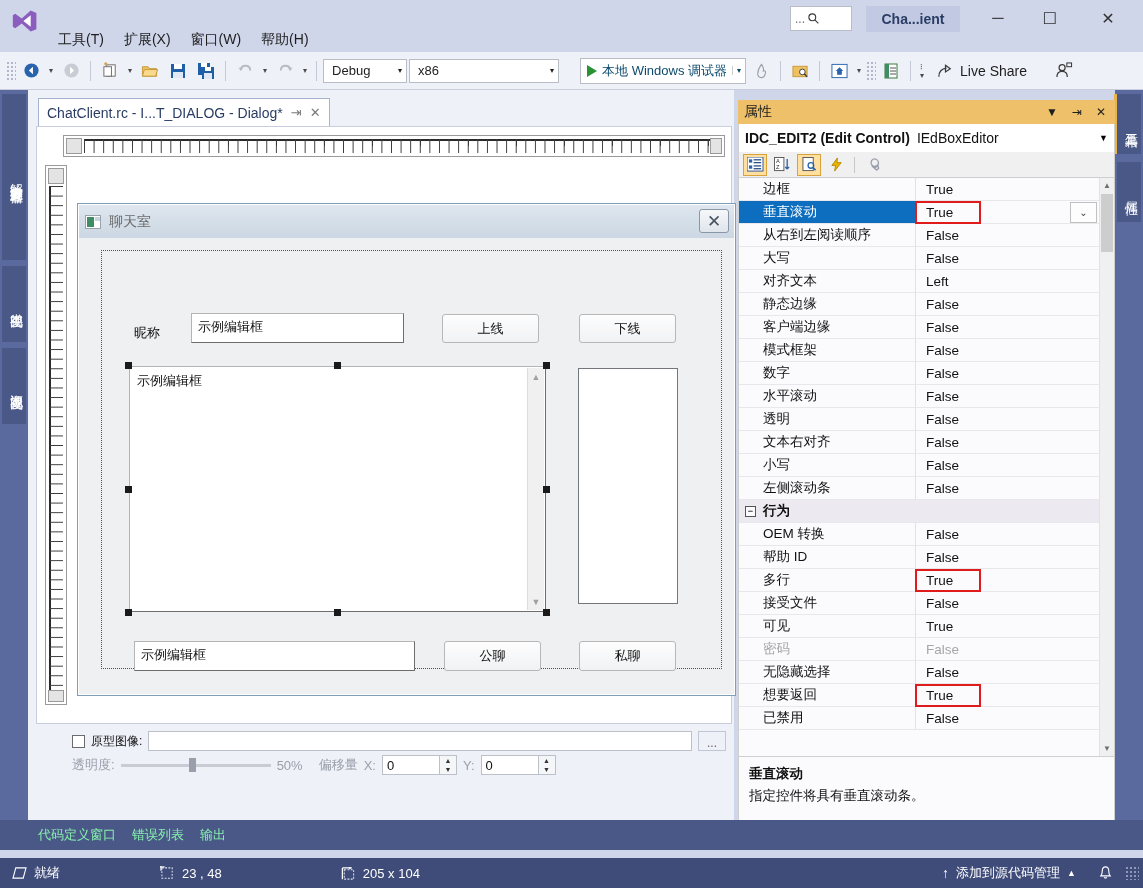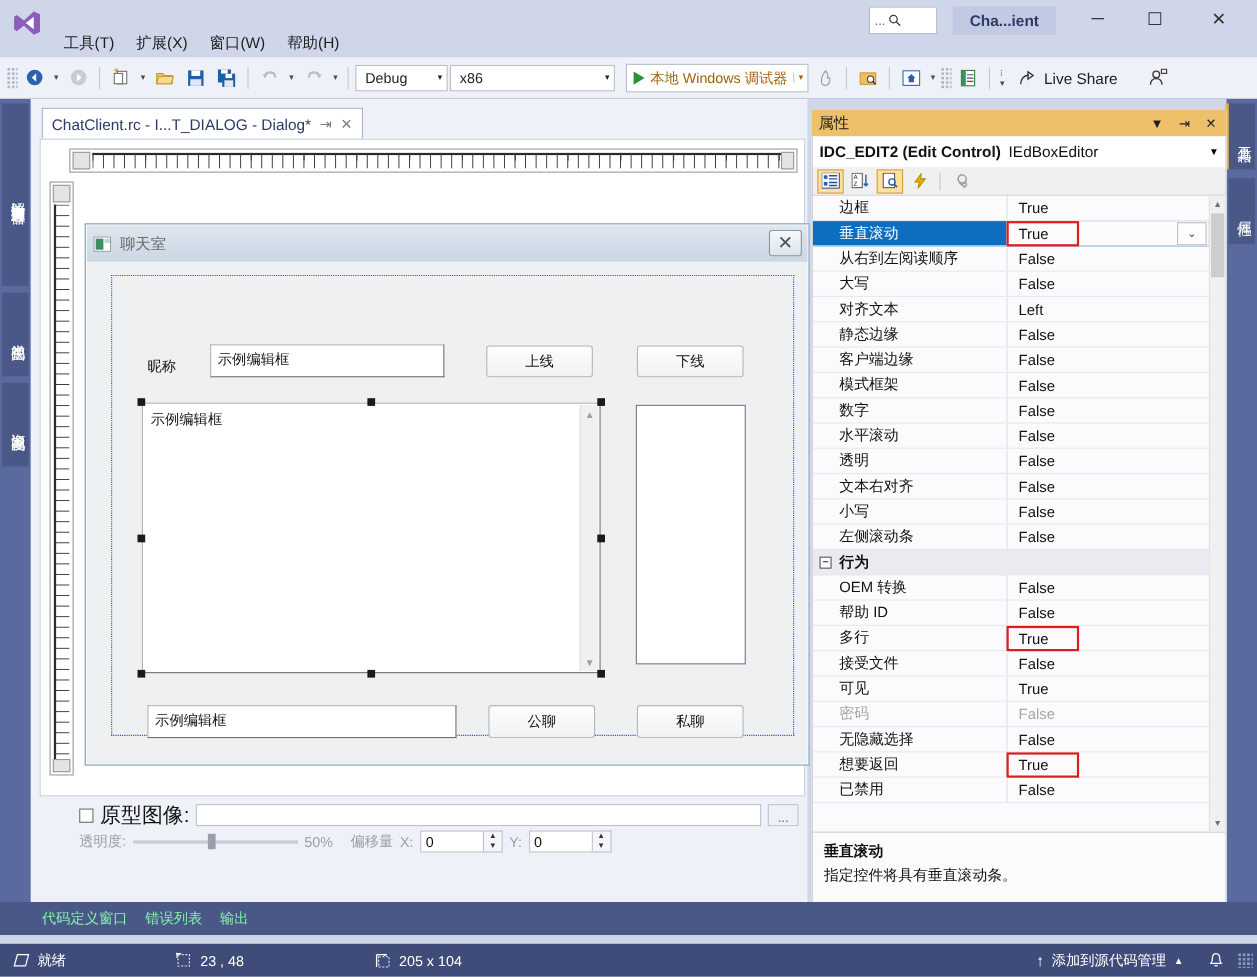--- a/index.html
+++ b/index.html
@@ -64,22 +64,22 @@
   .tb-caret { font-size: 8px; color: #4a4a4a; padding: 0 3px; cursor: default; }
   .tb-combo {
     height: 24px; background: #fff; border: 1px solid #b9bdc7;
     display: flex; align-items: center; padding: 0 4px 0 8px; font-size: 13px; color: #1e1e1e;
     justify-content: space-between; cursor: default;
   }
   #combo-config { width: 84px; }
   #combo-platform { width: 150px; }
   .tb-run {
     height: 26px; border: 1px solid #b9bdc7; background: #fff; display: flex;
-    align-items: center; gap: 5px; padding: 0 4px 0 6px; font-size: 13px; color: #a16207;
-    cursor: default; margin-left: 8px;
+    align-items: center; gap: 5px; padding: 0 4px 0 6px; font-size: 13px; color: #0c4a6e;
+    cursor: default; margin-left: 19px;
   }
   .play-tri { width: 0; height: 0; border-left: 10px solid #2a9134;
               border-top: 6px solid transparent; border-bottom: 6px solid transparent; }
   .live-share { display: flex; align-items: center; gap: 6px; padding: 0 8px;
                 font-size: 14px; color: #1e1e1e; cursor: default; }
 
   
   .left-dock {
     position: absolute; left: 0; top: 90px; width: 28px; height: 730px; background: #5a6punk;
     background: #5b6a9e;
@@ -569,21 +569,21 @@
           <div class="mf-edit" style="left:55px; top:403px; width:281px; height:30px;">示例编辑框</div>
           <div class="mf-btn" style="left:365px; top:403px; width:97px; height:30px;">公聊</div>
           <div class="mf-btn" style="left:500px; top:403px; width:97px; height:30px;">私聊</div>
         </div>
       </div>
     </div>
 
     <div class="proto-bar">
       <div class="proto-row1">
         <span class="chk"></span>
-        <span style="font-size:19px;color:#111;">原型图像:</span>
+        <span style="font-size:12px;color:#111;">原型图像:</span>
         <span class="proto-input"></span>
         <span class="dots-btn">...</span>
       </div>
       <div class="proto-row2">
         <span class="lbl-dim">透明度:</span>
         <span class="slider">
           <span class="track"></span>
           <span class="thumb"></span>
         </span>
         <span class="lbl-dim">50%</span>

